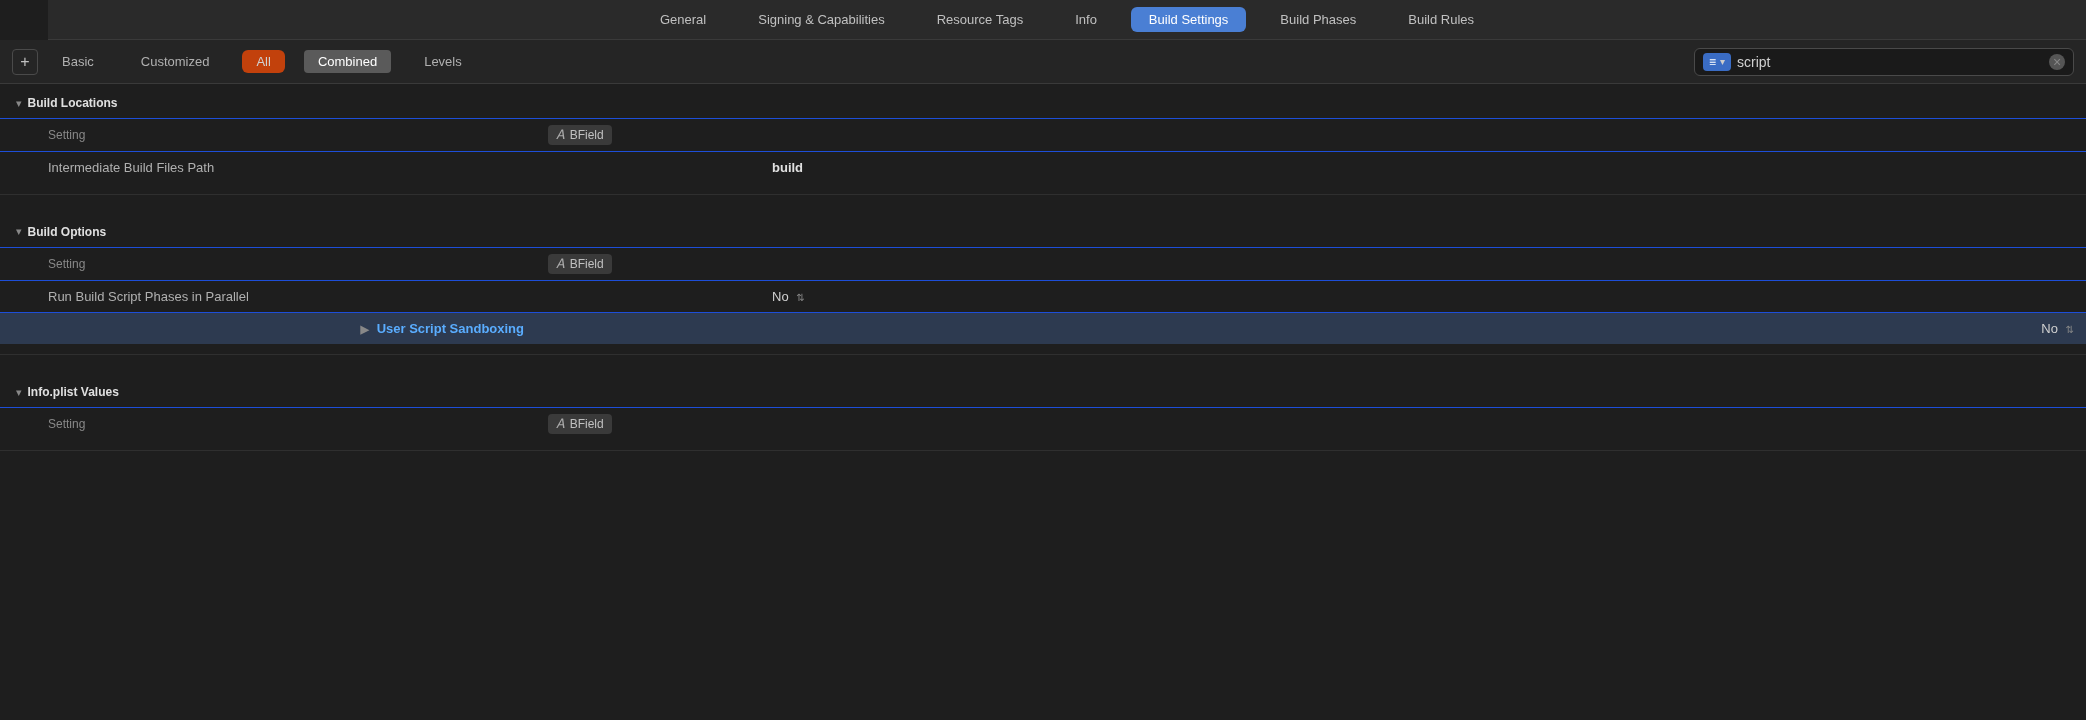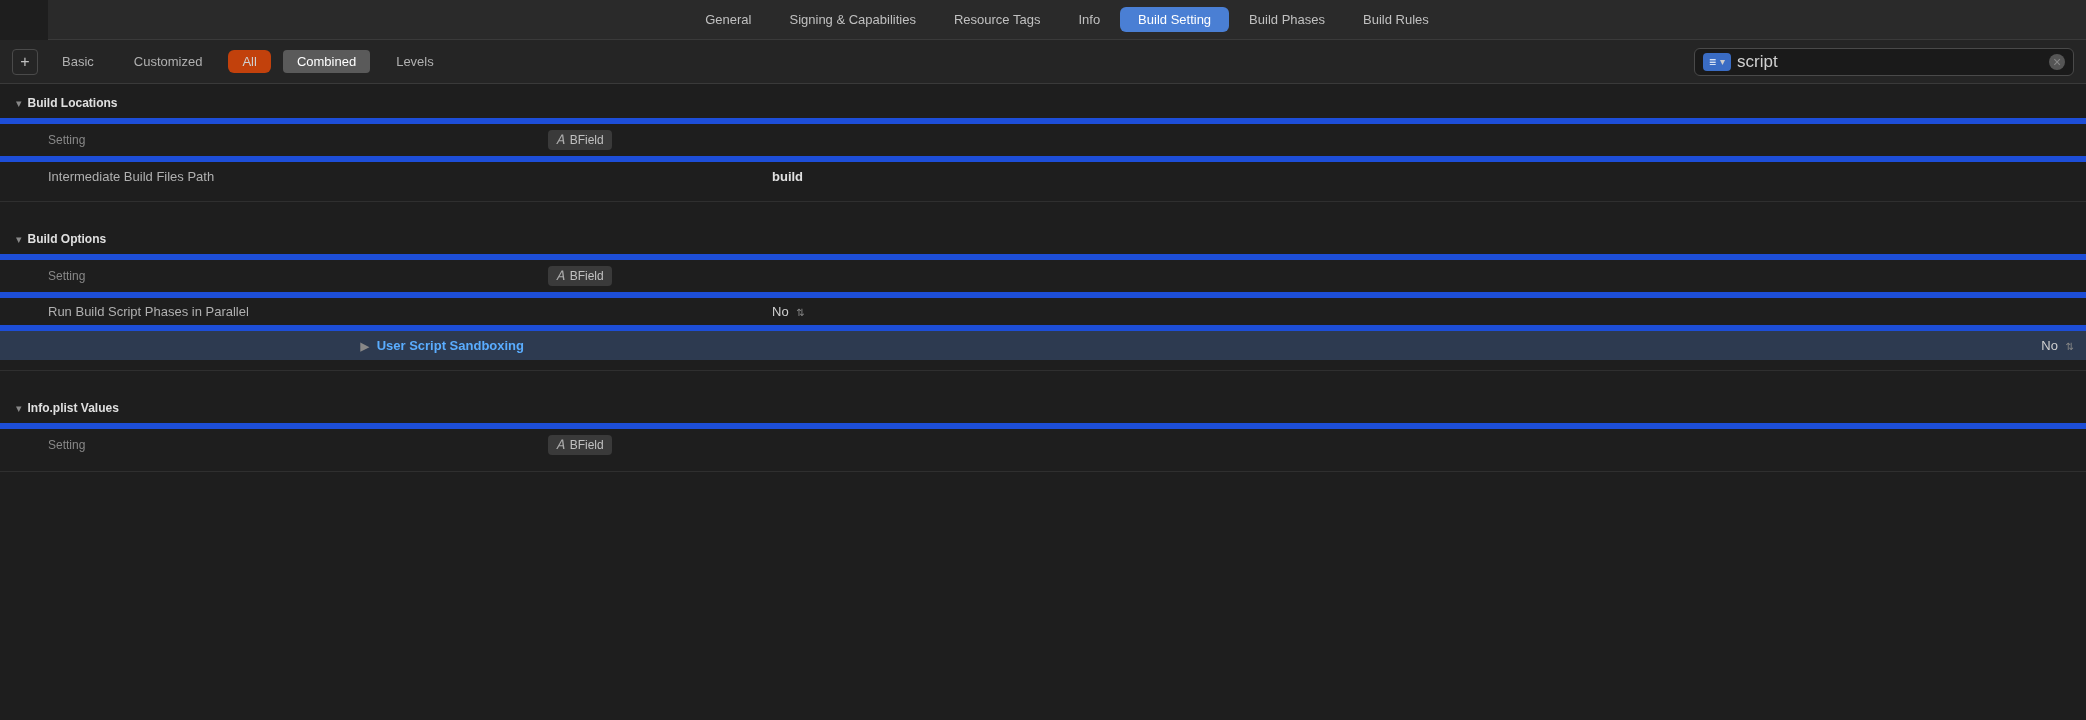--- a/index.html
+++ b/index.html
@@ -15,21 +15,21 @@
     }
 
     
     .top-nav {
       display: flex;
       align-items: center;
       justify-content: center;
       background: #2a2a2a;
       border-bottom: 1px solid #3a3a3a;
       height: 40px;
-      gap: 2px;
+      gap: 16px;
       margin-left: 48px;
     }
 
     .nav-tab {
       padding: 5px 18px;
       border-radius: 6px;
       cursor: pointer;
       font-size: 13px;
       color: #c0c0c0;
       background: transparent;
@@ -64,21 +64,21 @@
       font-size: 16px;
       display: flex;
       align-items: center;
       justify-content: center;
       margin-right: 10px;
     }
 
     .filter-buttons {
       display: flex;
       align-items: center;
-      gap: 12px;
+      gap: 19px;
     }
 
     .filter-btn {
       padding: 4px 14px;
       border-radius: 6px;
       border: none;
       background: transparent;
       color: #b0b0b0;
       font-size: 13px;
       cursor: pointer;
@@ -129,21 +129,21 @@
     .search-chevron {
       color: #ccc;
       font-size: 10px;
     }
 
     .search-input {
       background: transparent;
       border: none;
       outline: none;
       color: #d0d0d0;
-      font-size: 17px;
+      font-size: 14px;
       flex: 1;
     }
 
     .search-clear-btn {
       background: transparent;
       border: none;
       color: #888;
       cursor: pointer;
       font-size: 14px;
       display: flex;
@@ -185,21 +185,21 @@
       color: #e0e0e0;
     }
 
     
     .settings-table {
       width: 100%;
       border-collapse: collapse;
     }
 
     .settings-table tr {
-      border-top: 6px solid #1d4ed8;
+      border-top: 1px solid #1d4ed8;
       height: 32px;
     }
 
     .col-setting {
       width: 540px;
       padding: 6px 16px 6px 48px;
       color: #b0b0b0;
       font-size: 13px;
       vertical-align: middle;
     }
@@ -266,21 +266,21 @@
     }
   </style>
 </head>
 <body>
 
 <div class="top-nav">
   <button class="nav-tab">General</button>
   <button class="nav-tab">Signing &amp; Capabilities</button>
   <button class="nav-tab">Resource Tags</button>
   <button class="nav-tab">Info</button>
-  <button class="nav-tab active">Build Setting</button>
+  <button class="nav-tab active">Build Settings</button>
   <button class="nav-tab">Build Phases</button>
   <button class="nav-tab">Build Rules</button>
 </div>
 
 <div class="toolbar">
   <button class="toolbar-add-btn">+</button>
 
   <div class="filter-buttons">
     <button class="filter-btn">Basic</button>
     <button class="filter-btn">Customized</button>

